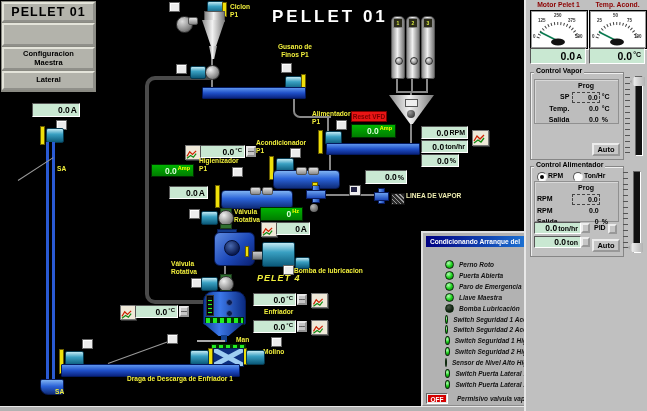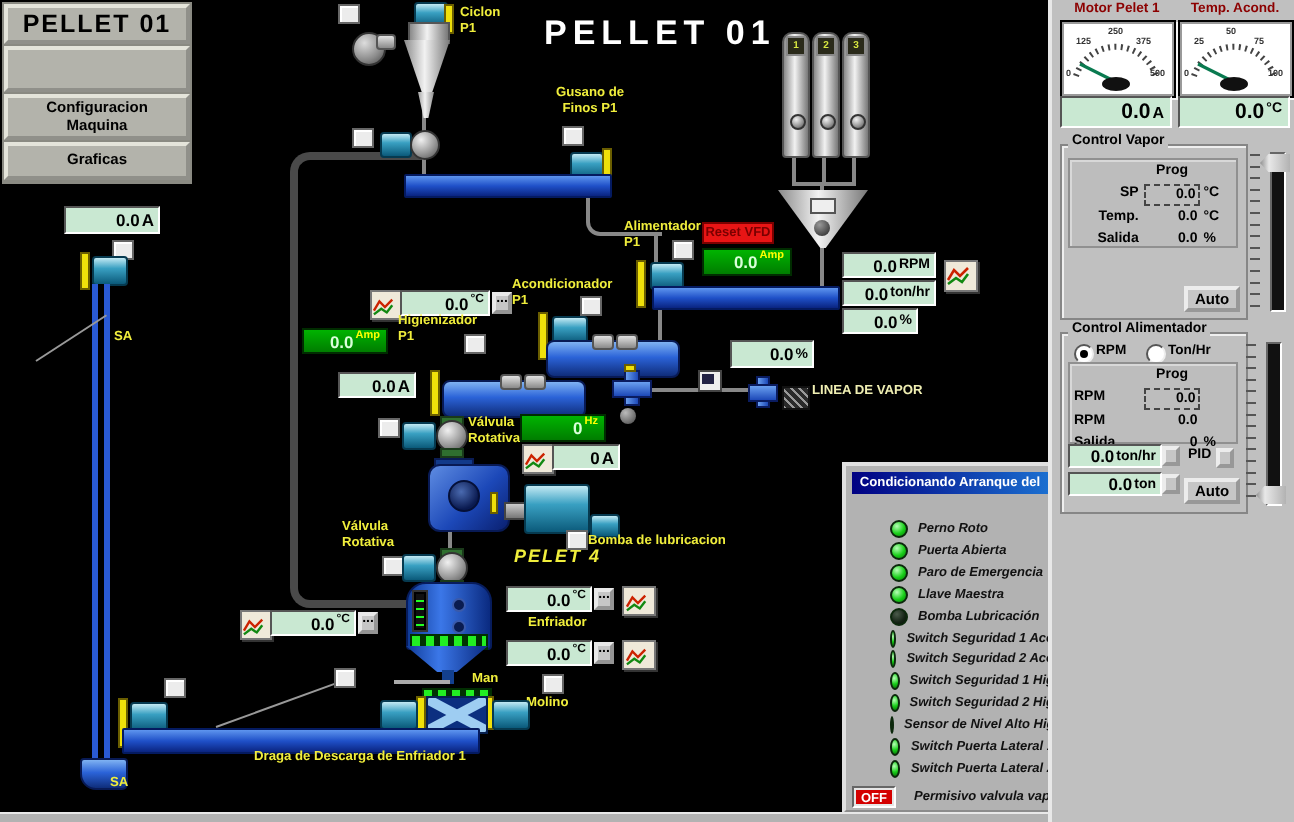--- a/index.html
+++ b/index.html
@@ -98,22 +98,22 @@
 </style>
 </head>
 <body>
 
 <div id="app">
 
   <div id="menu">
     <div class="mbtn" style="height:20px;font-size:12.5px;letter-spacing:1px;">PELLET 01</div>
     <div class="mbtn" style="height:23px;"></div>
     <div class="mbtn" style="height:23px;font-size:7.5px;">Configuracion
-Maquina</div>
-    <div class="mbtn" style="height:19px;font-size:7.5px;">Graficas</div>
+Maestra</div>
+    <div class="mbtn" style="height:19px;font-size:7.5px;">Lateral</div>
   </div>
 
   <div class="dtitle" style="left:272px;top:7px;">PELLET  01</div>
 
   <div class="abs" style="left:145px;top:76px;width:64px;height:220px;border-left:4px solid #4a4a4a;border-top:4px solid #4a4a4a;border-bottom:4px solid #4a4a4a;border-radius:10px 0 0 10px;"></div>
   <div class="abs" style="left:293px;top:97px;width:36px;height:19px;border-left:2px solid #888;border-bottom:2px solid #888;border-radius:0 0 0 7px;"></div>
   <div class="pipe" style="left:327px;top:116px;width:2px;height:16px;"></div>
   <div class="pipe" style="left:211px;top:47px;width:2px;height:41px;"></div>
   <div class="pipe" style="left:410px;top:124px;width:2px;height:20px;"></div>
   <div class="pipe" style="left:329px;top:153px;width:2px;height:18px;"></div>

